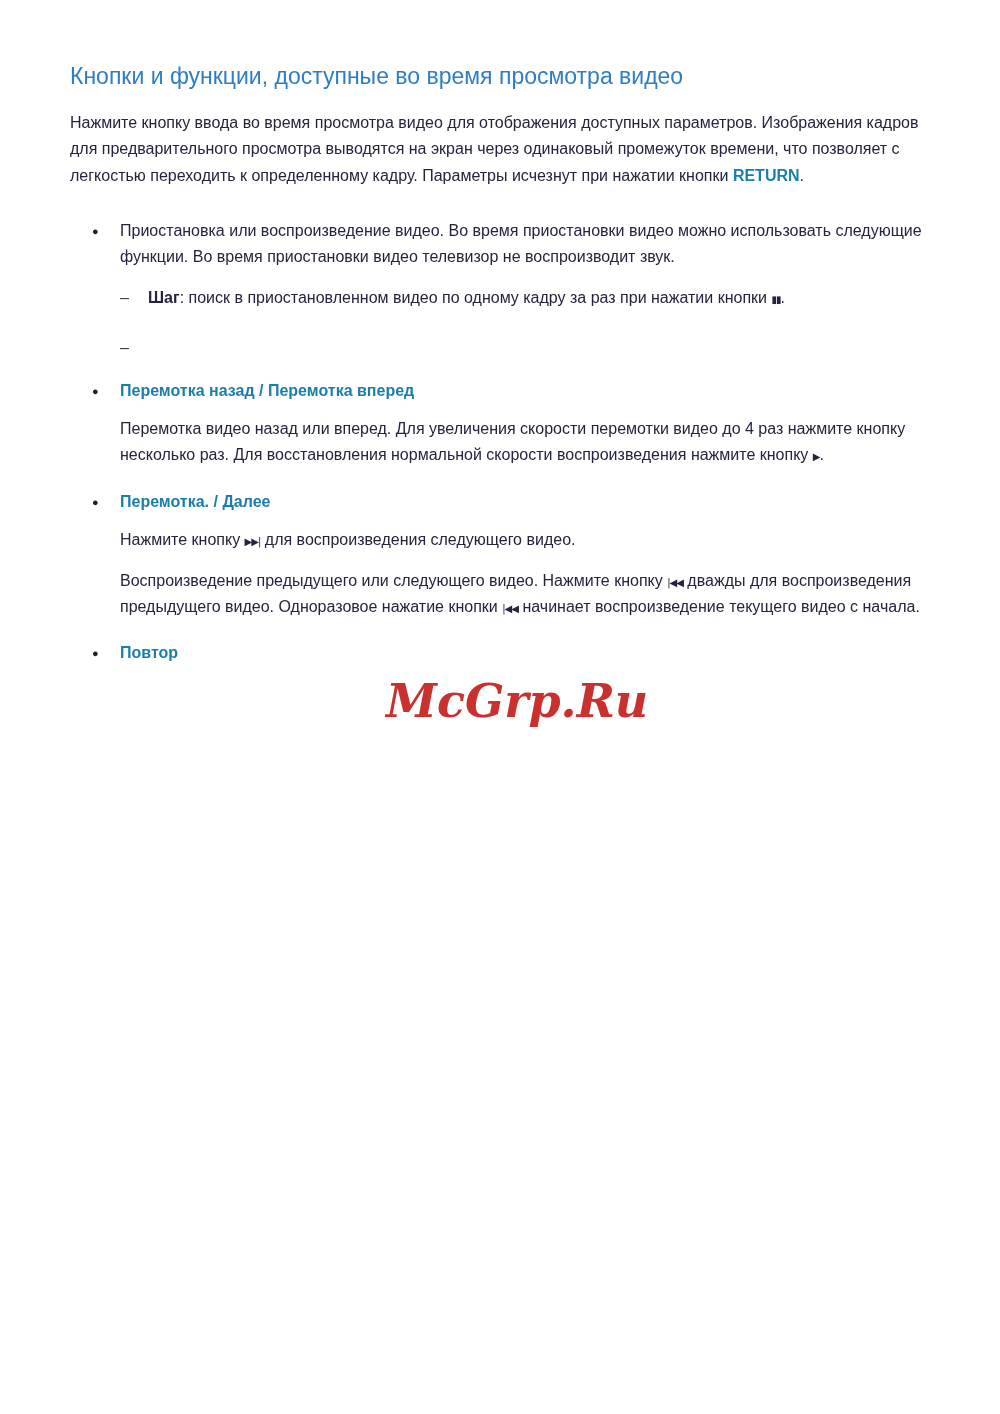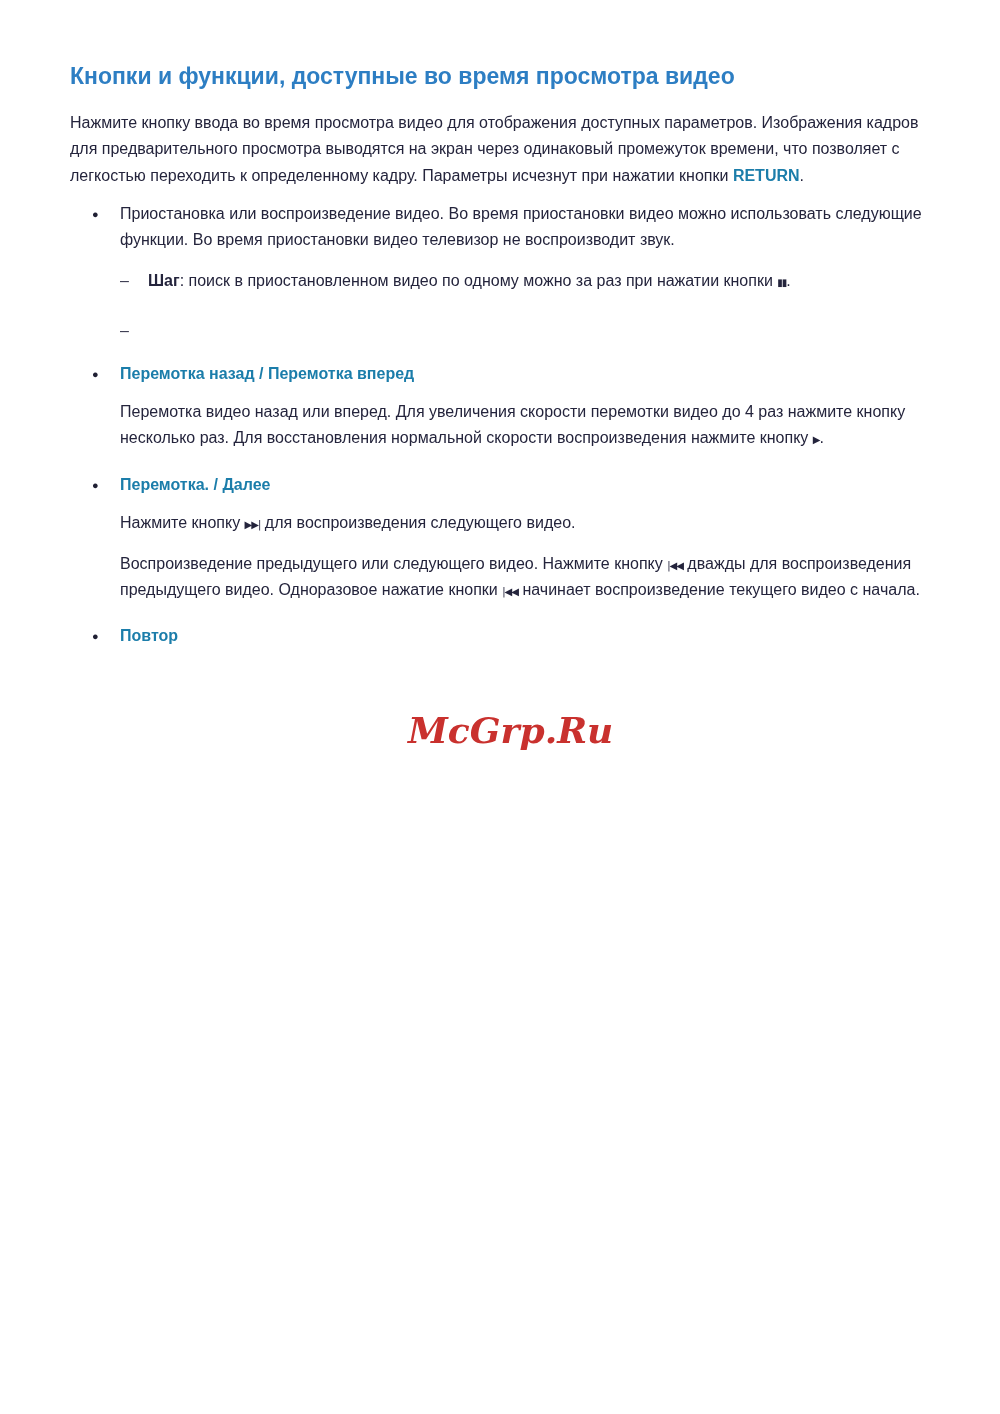--- a/index.html
+++ b/index.html
@@ -14,25 +14,25 @@
     font-family:"Liberation Sans", sans-serif;
     font-size:16px;
     line-height:1.65;
     color:#24243c;
     overflow:hidden;
   }
   .page-title{
     margin:0 0 18px 0;
     font-size:23px;
     line-height:1.3;
-    font-weight:bold;
+    font-weight:normal;
     color:#2d7ec3;
   }
   .intro{
-    margin:0 0 12px 0;
+    margin:0 0 29px 0;
   }
   .accent{ color:#1b7daa; font-weight:bold; }
   .bullet-list{ list-style:none; margin:0; padding:0; }
   .bullet-item{ display:flex; margin:0 0 6px 0; }
   .bullet-dot{
     flex:0 0 50px;
     padding-left:22px;
     box-sizing:border-box;
     font-size:11px;
     line-height:26px;
@@ -54,53 +54,52 @@
   .term{ font-weight:bold; color:#24243c; }
   .icon{
     font-family:"DejaVu Sans", sans-serif;
     font-size:10px;
     letter-spacing:-1px;
     color:#24243c;
     white-space:nowrap;
   }
   .watermark{
     position:absolute;
-    left:408px;
+    left:386px;
     top:676px;
     font-family:"DejaVu Serif", serif;
     font-style:italic;
     font-weight:bold;
-    font-size:36px;
+    font-size:46px;
     line-height:1.1;
     color:#c5201d;
     opacity:0.92;
     pointer-events:none;
     z-index:5;
     white-space:nowrap;
-    margin-top:35px;
   }
 </style>
 </head>
 <body>
 
 <div class="page">
 
   <h1 class="page-title">Кнопки и функции, доступные во время просмотра видео</h1>
 
   <p class="intro"><span>Нажмите кнопку ввода во время просмотра видео для отображения доступных параметров. Изображения кадров для предварительного просмотра выводятся на экран через одинаковый промежуток времени, что позволяет с легкостью переходить к определенному кадру. Параметры исчезнут при нажатии кнопки </span><span class="accent">RETURN</span><span>.</span></p>
 
   <ul class="bullet-list">
 
     <li class="bullet-item">
       <span class="bullet-dot">●</span>
       <div class="bullet-body">
         <p>Приостановка или воспроизведение видео. Во время приостановки видео можно использовать следующие функции. Во время приостановки видео телевизор не воспроизводит звук.</p>
         <div class="sub-item">
           <span class="sub-dash">–</span>
-          <p class="sub-text"><span class="term">Шаг</span><span>: поиск в приостановленном видео по одному можно за раз при нажатии кнопки </span><span class="icon">▮▮</span><span>.</span></p>
+          <p class="sub-text"><span class="term">Шаг</span><span>: поиск в приостановленном видео по одному кадру за раз при нажатии кнопки </span><span class="icon">▮▮</span><span>.</span></p>
         </div>
         <div class="sub-item">
           <span class="sub-dash">–</span>
         </div>
       </div>
     </li>
 
     <li class="bullet-item">
       <span class="bullet-dot">●</span>
       <div class="bullet-body">

